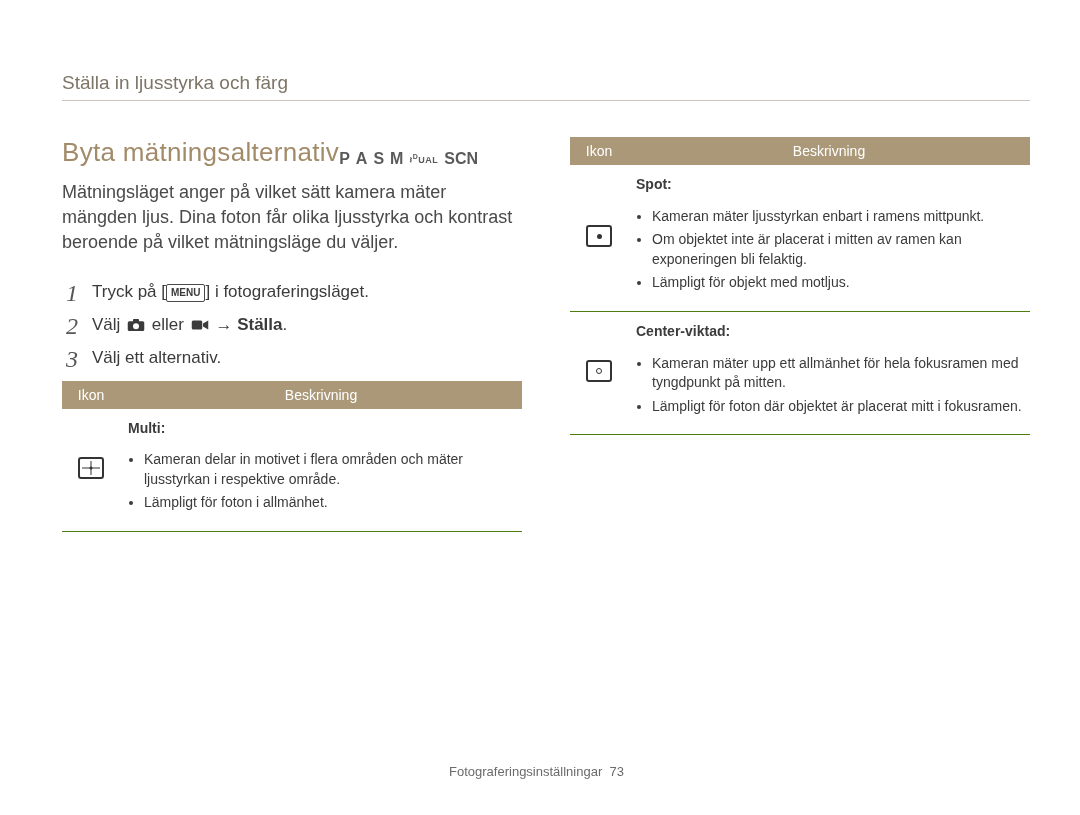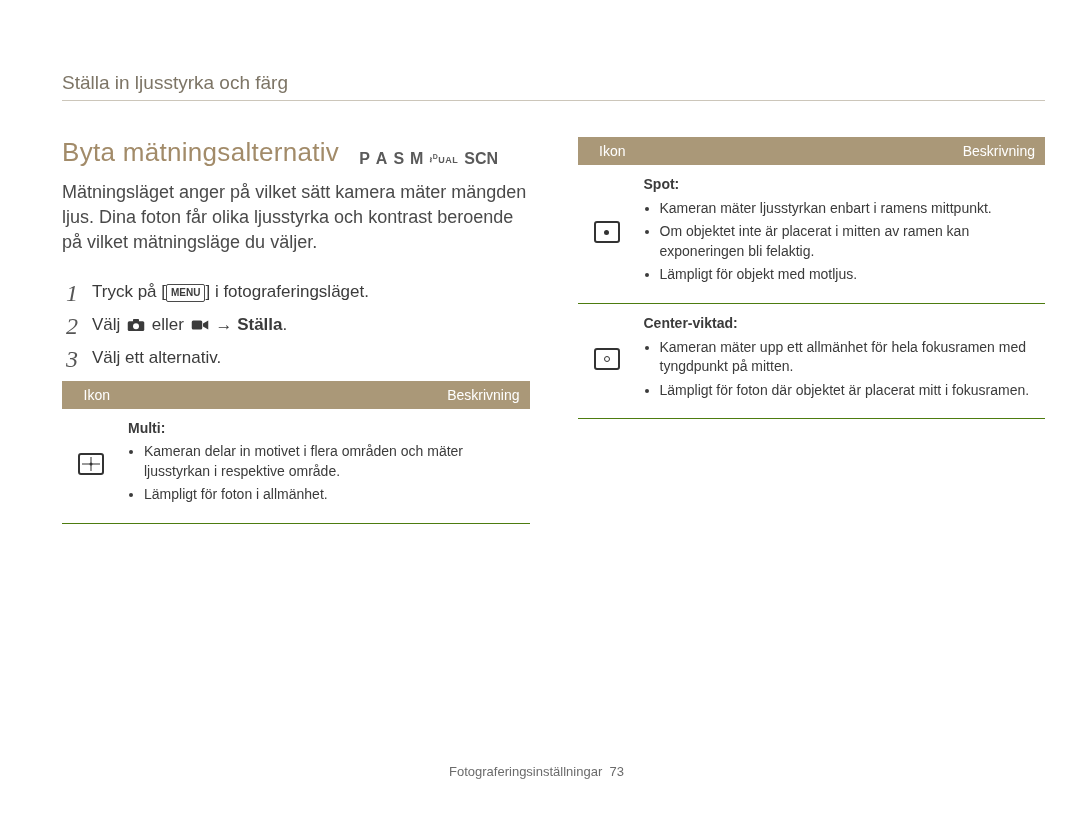--- a/index.html
+++ b/index.html
@@ -7,42 +7,41 @@
     margin: 0; padding: 0;
     width: 1080px; height: 815px;
     background: #fff;
     font-family: Arial, Helvetica, sans-serif;
     color: #3b3b3b;
   }
   .page {
     position: relative;
     width: 1080px;
     height: 815px;
-    padding: 72px 35px 0 62px;
+    padding: 72px 50px 0 62px;
   }
   .breadcrumb {
     color: #7d7566;
     font-size: 19px;
     font-weight: 300;
     padding-bottom: 6px;
     border-bottom: 1px solid #ccc6ba;
     margin-bottom: 36px;
   }
   .columns {
     display: flex;
     gap: 48px;
   }
   .col {
     flex: 1 1 50%;
     min-width: 0;
   }
   .section-title-row {
     display: flex;
     align-items: flex-end;
-    gap: 20px;
     margin-bottom: 12px;
   }
   .section-title {
     color: #a28b69;
     font-size: 26px;
     font-weight: 400;
     letter-spacing: 0.3px;
   }
   .mode-icons {
     display: flex;
@@ -101,21 +100,21 @@
 
   table.icon-table {
     width: 100%;
     border-collapse: collapse;
     margin-top: 10px;
   }
   table.icon-table th {
     background: #aa9878;
     color: #fff;
     font-weight: 400;
-    text-align: right;
+    text-align: center;
     font-size: 14px;
     padding: 6px 10px;
   }
   table.icon-table th:first-child { width: 58px; }
   table.icon-table td {
     padding: 10px 8px 14px 8px;
     vertical-align: top;
     font-size: 14px;
     line-height: 1.4;
     border-bottom: 1px solid #4d7c0f;
@@ -144,21 +143,21 @@
     content:""; position:absolute; background:#333;
   }
   .glyph-box .grid::before { left:50%; top:-2px; bottom:-2px; width:1px; transform:translateX(-50%);}
   .glyph-box .grid::after  { top:50%; left:-2px; right:-2px; height:1px; transform:translateY(-50%);}
   .glyph-box .grid .d {
     position:absolute; width:3px; height:3px; background:#333; border-radius:50%;
     left:50%; top:50%; transform:translate(-50%,-50%);
   }
 
   ul.desc {
-    margin: 4px 0 0 0;
+    margin: 12px 0 0 0;
     padding-left: 16px;
   }
   ul.desc li { margin-bottom: 4px; }
   .desc-title { font-weight: 700; }
 
   
   .col.right table.icon-table { margin-top: 0; }
 
   .footer {
     position: absolute;

